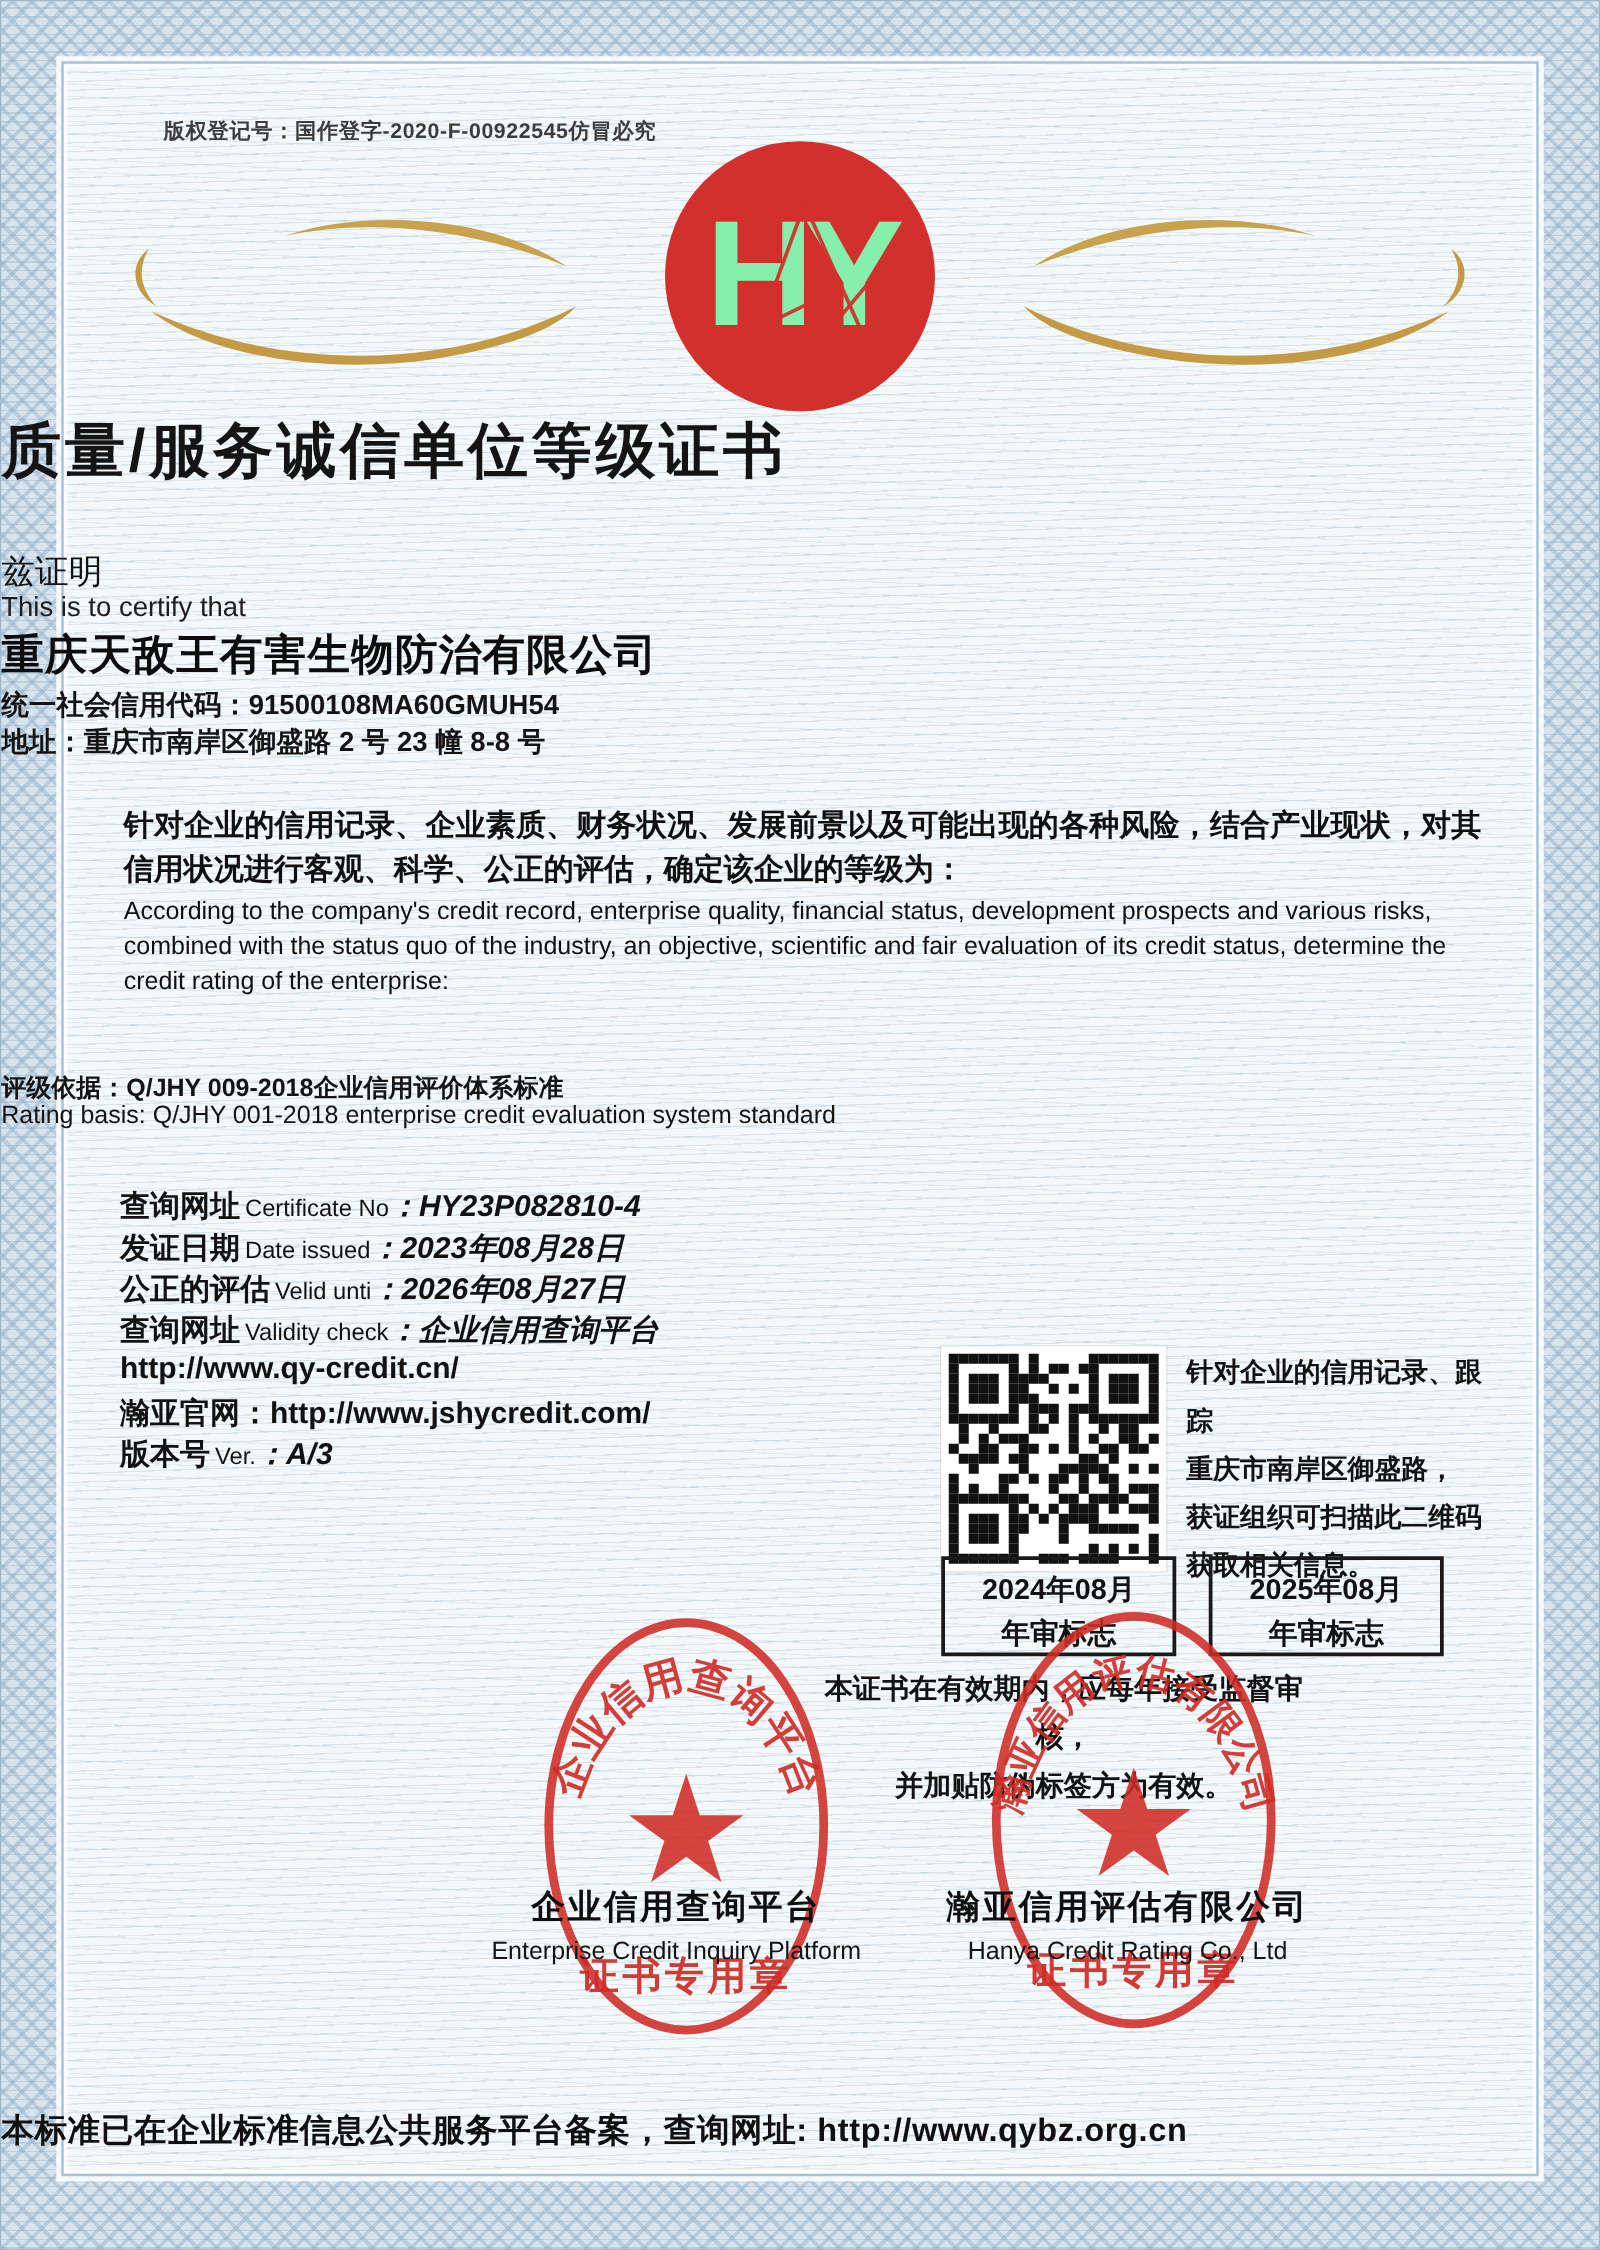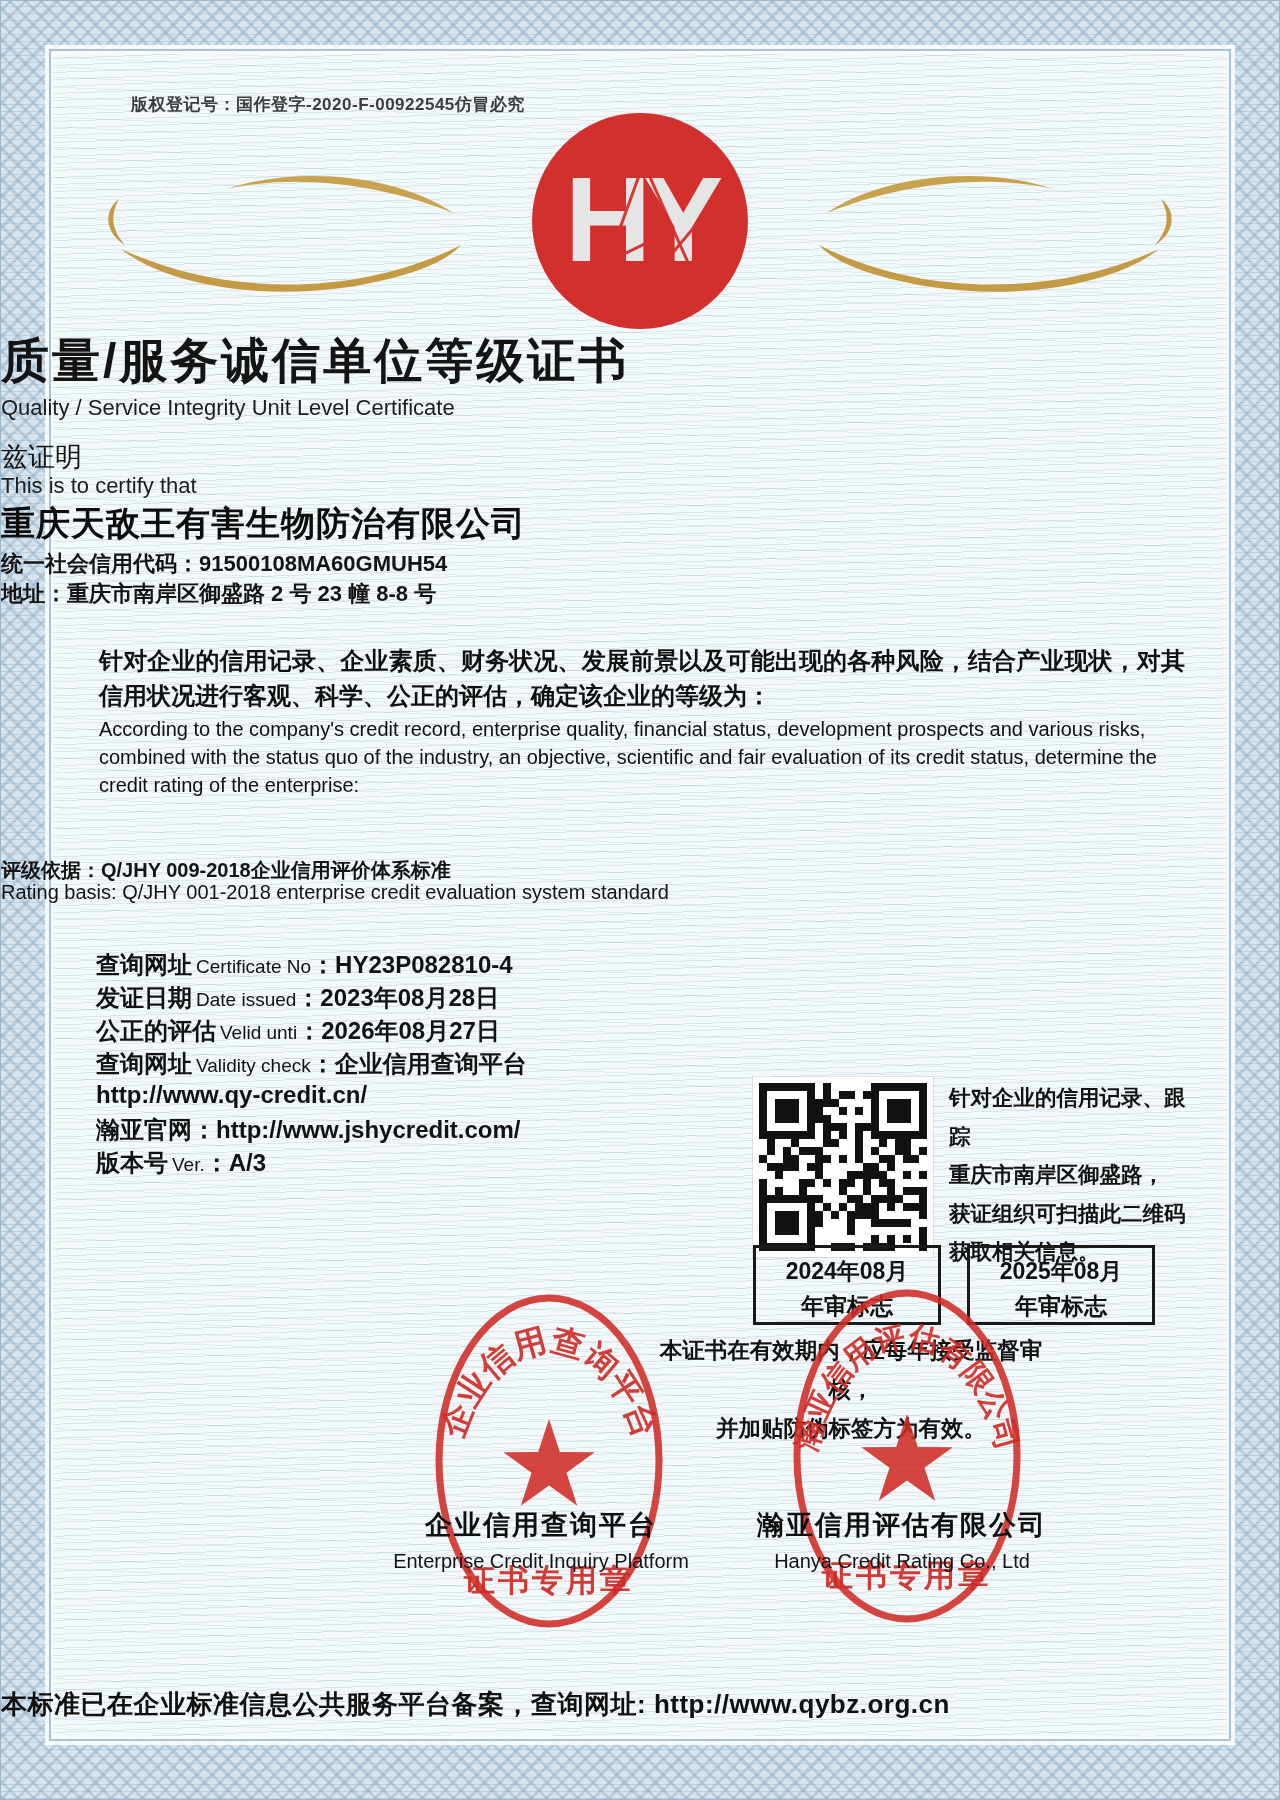--- a/index.html
+++ b/index.html
@@ -18,21 +18,21 @@
       #f3f8fa;
     border:2px solid #a9c3d6;
     box-shadow:0 0 0 4px rgba(255,255,255,.85), inset 0 0 0 3px rgba(255,255,255,.7);}
   .abs{position:absolute;}
   .cx{position:absolute;left:0;right:0;}
   .copyright{top:92px;font-size:17px;font-weight:bold;color:#3c3c3c;padding-left:130px;letter-spacing:.5px;}
   
   .logo{position:absolute;top:112px;left:50%;transform:translateX(-50%);width:216px;height:216px;
     border-radius:50%;background:#d2302c;overflow:hidden;}
   .logo-text{display:block;text-align:center;line-height:212px;font-size:120px;font-weight:bold;
-    color:#e5e5e5;letter-spacing:-8px;font-family:"Liberation Sans",sans-serif;}
+    color:#86efac;letter-spacing:-8px;font-family:"Liberation Sans",sans-serif;}
   .crack{position:absolute;background:#d2302c;width:3px;opacity:.95;}
   .crack.c1{left:88px;top:36px;height:150px;transform:rotate(20deg);}
   .crack.c2{left:136px;top:28px;height:160px;transform:rotate(-24deg);}
   .crack.c3{left:70px;top:96px;height:110px;transform:rotate(64deg);}
   .crack.c4{left:160px;top:70px;height:90px;transform:rotate(40deg);}
   .flourish{position:absolute;top:158px;width:372px;height:150px;}
   .flourish.fl{left:100px;}
   .flourish.fr{right:100px;transform:scaleX(-1);}
   
   .title-zh{top:328px;font-size:48px;font-weight:bold;color:#141414;letter-spacing:3px;}
@@ -46,21 +46,21 @@
   .para-zh{top:642px;left:98px;width:1086px;font-size:24px;line-height:35px;font-weight:600;color:#101010;text-align:justify;}
   .para-en{top:714px;left:98px;width:1092px;font-size:20px;line-height:28px;color:#101010;}
   .rating{top:786px;font-size:56px;font-weight:bold;color:#d3232a;letter-spacing:1px;}
   .basis-zh{top:856px;font-size:20px;font-weight:600;color:#141414;}
   .basis-en{top:880px;font-size:20px;color:#141414;}
   
   .details{top:948px;left:95px;}
   .dline{height:33px;white-space:nowrap;color:#121212;}
   .dzh{font-size:24px;font-weight:bold;}
   .den{font-size:19px;font-weight:normal;margin-left:4px;}
-  .dval{font-size:24px;font-weight:600;}
+  .dval{font-size:24px;font-weight:600;font-style:italic;}
   
   .qr{top:1076px;left:752px;width:168px;height:168px;background:#ffffff;padding:6px;position:absolute;
     box-shadow:0 0 0 1px rgba(0,0,0,.08);}
   .qr .mod{position:absolute;width:8px;height:8px;background:#111;}
   .qr-note{top:1078px;left:948px;width:250px;font-size:21.5px;line-height:38.5px;font-weight:600;color:#121212;position:absolute;}
   .ybox-wrap{top:1244px;left:752px;display:flex;gap:26px;position:absolute;}
   .ybox{width:182px;height:74px;border:3px solid #1a1a1a;text-align:center;font-weight:600;color:#121212;}
   .yperiod{margin-top:8px;font-size:23px;}
   .ylabel{margin-top:4px;font-size:23px;}
   .annual-note{top:1330px;left:648px;width:404px;text-align:center;font-size:22.5px;line-height:39px;font-weight:600;color:#121212;position:absolute;}
@@ -96,21 +96,20 @@
     <path d="M352,54 C 298,16 196,6 126,30 C 198,14 282,26 352,54 Z" fill="#c9a24e"></path>
     <path d="M24,86 C 4,74 2,52 18,40 C 8,58 12,72 24,86 Z" fill="#c49a45"></path>
   </svg>
   <svg class="flourish fr" viewBox="0 0 372 150">
     <path d="M360,86 C 262,136 128,140 20,90 C 62,124 156,142 248,128 C 308,118 344,104 360,86 Z" fill="#c49a45"></path>
     <path d="M352,54 C 298,16 196,6 126,30 C 198,14 282,26 352,54 Z" fill="#c9a24e"></path>
     <path d="M24,86 C 4,74 2,52 18,40 C 8,58 12,72 24,86 Z" fill="#c49a45"></path>
   </svg>
 
   <div class="cx title-zh">质量/服务诚信单位等级证书</div>
-  <div class="cx title-en">Quality / Service Integrity Unit Level Certificate</div>
   <div class="cx certify-zh">兹证明</div>
   <div class="cx certify-en">This is to certify that</div>
   <div class="cx company">重庆天敌王有害生物防治有限公司</div>
   <div class="cx credit-code">统一社会信用代码：91500108MA60GMUH54</div>
   <div class="cx address">地址：重庆市南岸区御盛路 2 号 23 幢 8-8 号</div>
 
   <div class="abs para-zh">针对企业的信用记录、企业素质、财务状况、发展前景以及可能出现的各种风险，结合产业现状，对其信用状况进行客观、科学、公正的评估，确定该企业的等级为：</div>
   <div class="abs para-en">According to the company's credit record, enterprise quality, financial status, development prospects and various risks, combined with the status quo of the industry, an objective, scientific and fair evaluation of its credit status, determine the credit rating of the enterprise:</div>
   <div class="cx basis-zh">评级依据：Q/JHY 009-2018企业信用评价体系标准</div>
   <div class="cx basis-en">Rating basis: Q/JHY 001-2018 enterprise credit evaluation system standard</div>

